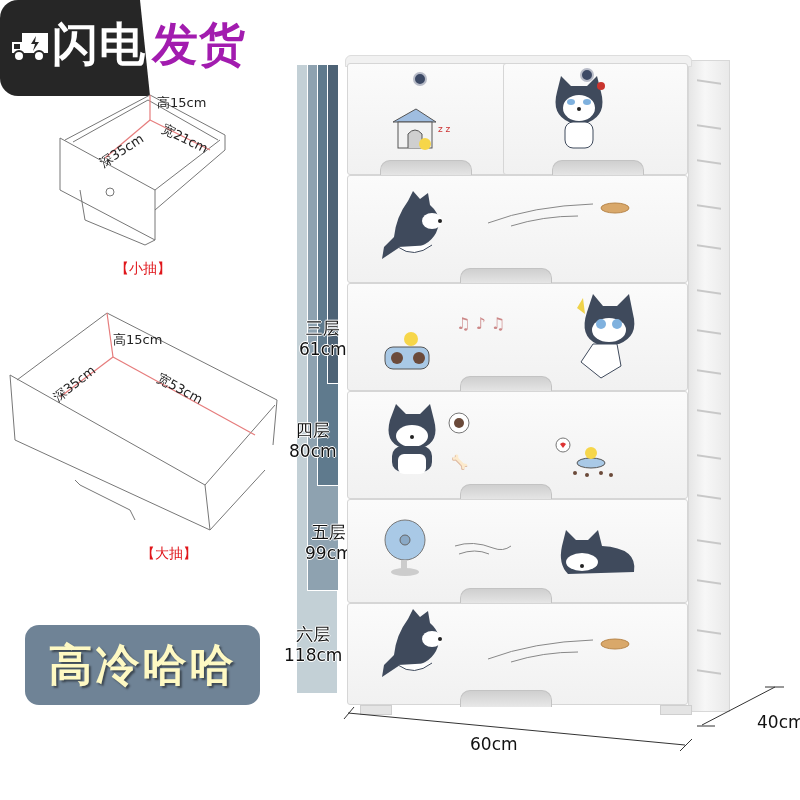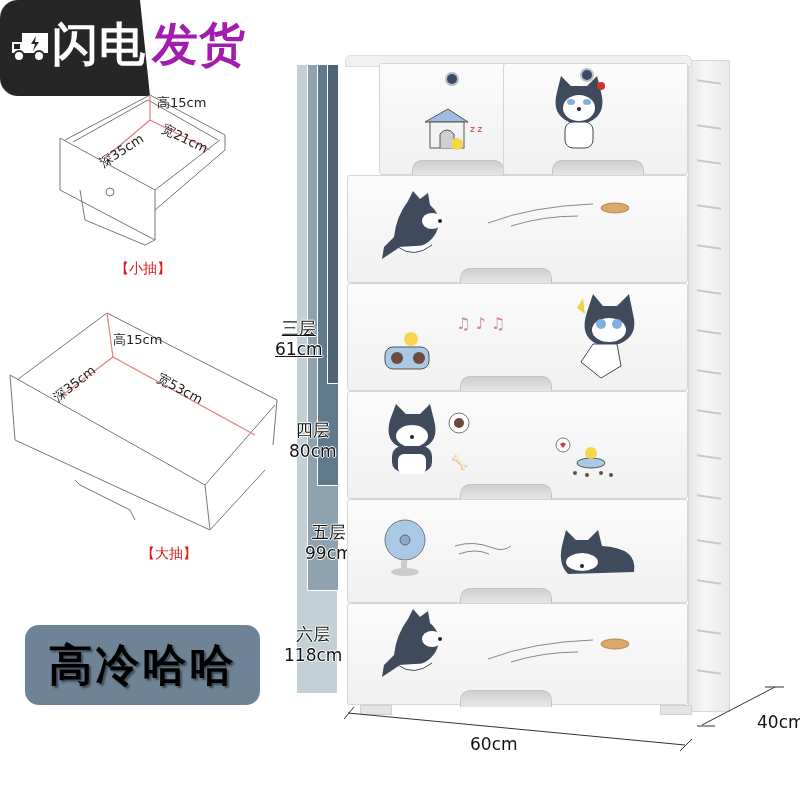--- a/index.html
+++ b/index.html
@@ -16,21 +16,21 @@
   .truck { left: 10px; top: 30px; width: 40px; height: 34px; }
 
   
   .diagram svg { overflow: visible; }
   .dim-text { font-size: 13px; color: #222; position: absolute; white-space: nowrap; }
   .caption { font-size: 14px; color: #e0161b; position: absolute; white-space: nowrap; }
 
   
   .plate { left: 25px; top: 625px; width: 235px; height: 80px; background: #6f8396; border-radius: 14px;
            display: flex; align-items: center; justify-content: center; }
-  .plate span { font-size: 44px; font-weight: bold; color: #000000; letter-spacing: 3px;
+  .plate span { font-size: 44px; font-weight: bold; color: #fef9c3; letter-spacing: 3px;
                 text-shadow: 2px 2px 2px rgba(0,0,0,0.45); }
 
   
   .bar { position: absolute; }
   .height-label { position: absolute; font-size: 17px; line-height: 21px; text-align: center; color: #111;
                   text-shadow: -1px 0 #fff, 1px 0 #fff, 0 -1px #fff, 0 1px #fff; white-space: nowrap; }
   .cab-top { left: 345px; top: 55px; width: 345px; height: 10px; background: #f1f1f1; border: 1px solid #ddd; border-radius: 6px 6px 0 0; }
   .side { left: 688px; top: 60px; width: 40px; height: 650px; background: linear-gradient(90deg,#e6e6e6,#f7f7f7 40%,#e9e9e9); border: 1px solid #d8d8d8; }
   .side-slot { position: absolute; left: 8px; width: 24px; height: 2px; background: #c8c8c8; transform: skewY(8deg); }
   .drawer { position: absolute; background: linear-gradient(180deg,#fbfbfb,#f1f1f1); border: 1px solid #d6d6d6; border-radius: 3px; box-sizing: border-box; }
@@ -105,21 +105,21 @@
 <div class="abs plate">
   <span>高冷哈哈</span>
 </div>
 
 <div>
   <div class="bar" style="left:297px;top:65px;width:40px;height:628px;background:#c3d0d6;"></div>
   <div class="bar" style="left:307px;top:65px;width:30px;height:525px;background:#8ea2b0;border-left:1px solid #fff;border-bottom:1px solid #fff;"></div>
   <div class="bar" style="left:317px;top:65px;width:20px;height:420px;background:#5f7a8d;border-left:1px solid #fff;border-bottom:1px solid #fff;"></div>
   <div class="bar" style="left:327px;top:65px;width:10px;height:318px;background:#4d6275;border-left:1px solid #fff;border-bottom:1px solid #fff;"></div>
 
-  <div class="height-label" style="left:275px;top:318px;text-decoration:underline;">
+  <div class="height-label" style="left:299px;top:318px;">
     <div>三层</div>
       <div>61cm</div>
   </div>
   <div class="height-label" style="left:289px;top:420px;">
     <div>四层</div>
       <div>80cm</div>
   </div>
   <div class="height-label" style="left:305px;top:522px;">
     <div>五层</div>
       <div>99cm</div>
@@ -143,21 +143,21 @@
     <div class="side-slot" style="top:350px"></div>
       <div class="side-slot" style="top:395px"></div>
     <div class="side-slot" style="top:435px"></div>
       <div class="side-slot" style="top:480px"></div>
     <div class="side-slot" style="top:520px"></div>
       <div class="side-slot" style="top:570px"></div>
     <div class="side-slot" style="top:610px"></div>
   </div>
   <div class="abs cab-top"></div>
 
-  <div class="drawer" style="left:347px;top:63px;width:173px;height:112px;margin-left:32px;">
+  <div class="drawer" style="left:347px;top:63px;width:173px;height:112px;">
     <div class="lock" style="left:65px;top:8px;"></div>
     <svg class="sticker" style="left:40px;top:40px;" width="80" height="50" viewBox="0 0 80 50">
       <path d="M5 18 L28 5 L48 18 Z" fill="#9fbde0" stroke="#555" stroke-width="1"></path>
       <rect x="10" y="18" width="34" height="26" fill="#f3f3f3" stroke="#555"></rect>
       <path d="M20 44 L20 30 Q27 22 34 30 L34 44" fill="#cfcfcf" stroke="#555"></path>
       <circle cx="37" cy="40" r="6" fill="#f6d64a"></circle>
       <text x="50" y="28" font-size="9" fill="#c33">z z</text>
     </svg>
     <div class="handle" style="left:32px;top:96px;"></div>
   </div>

